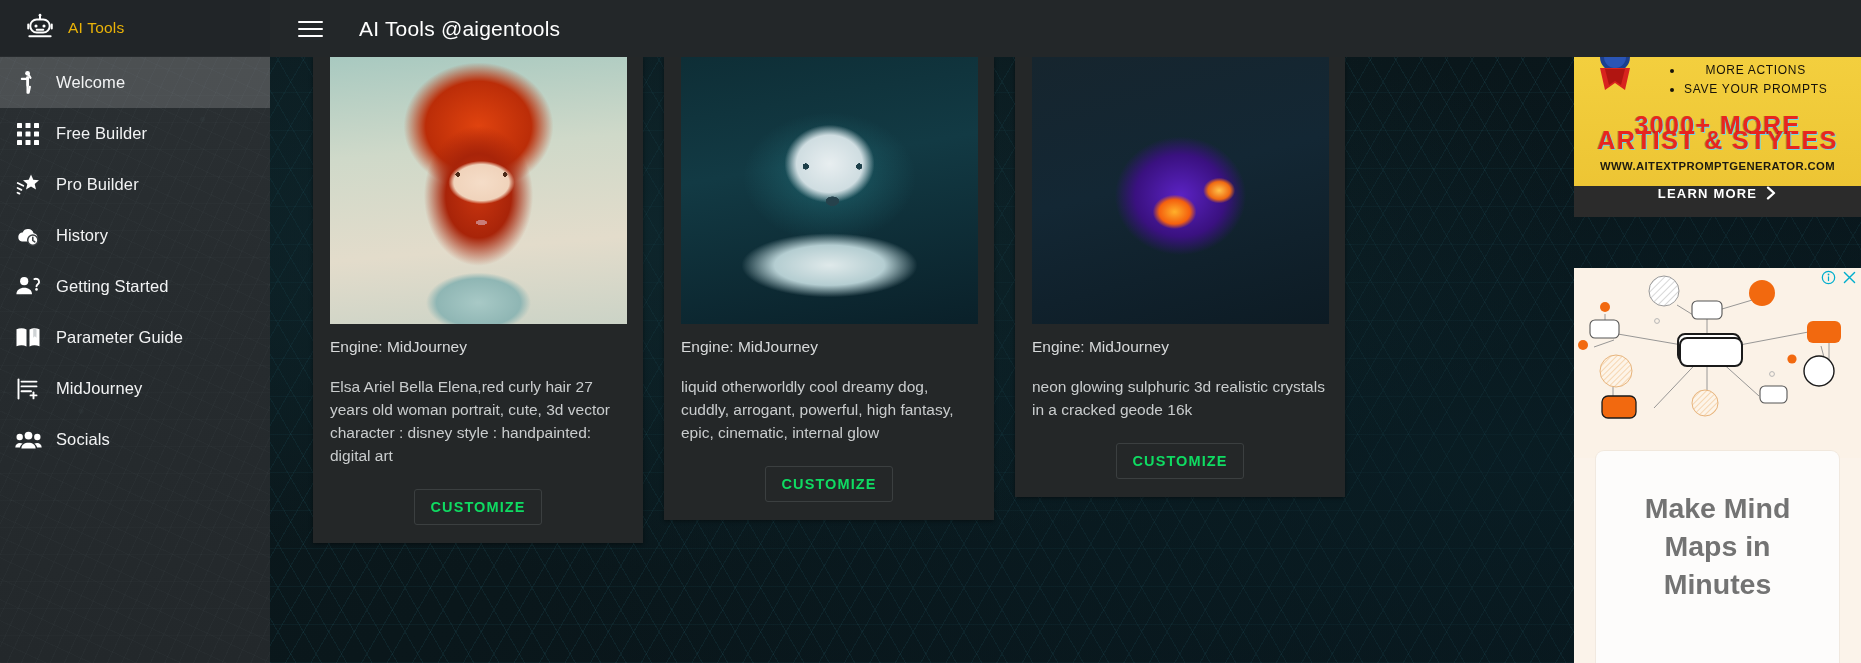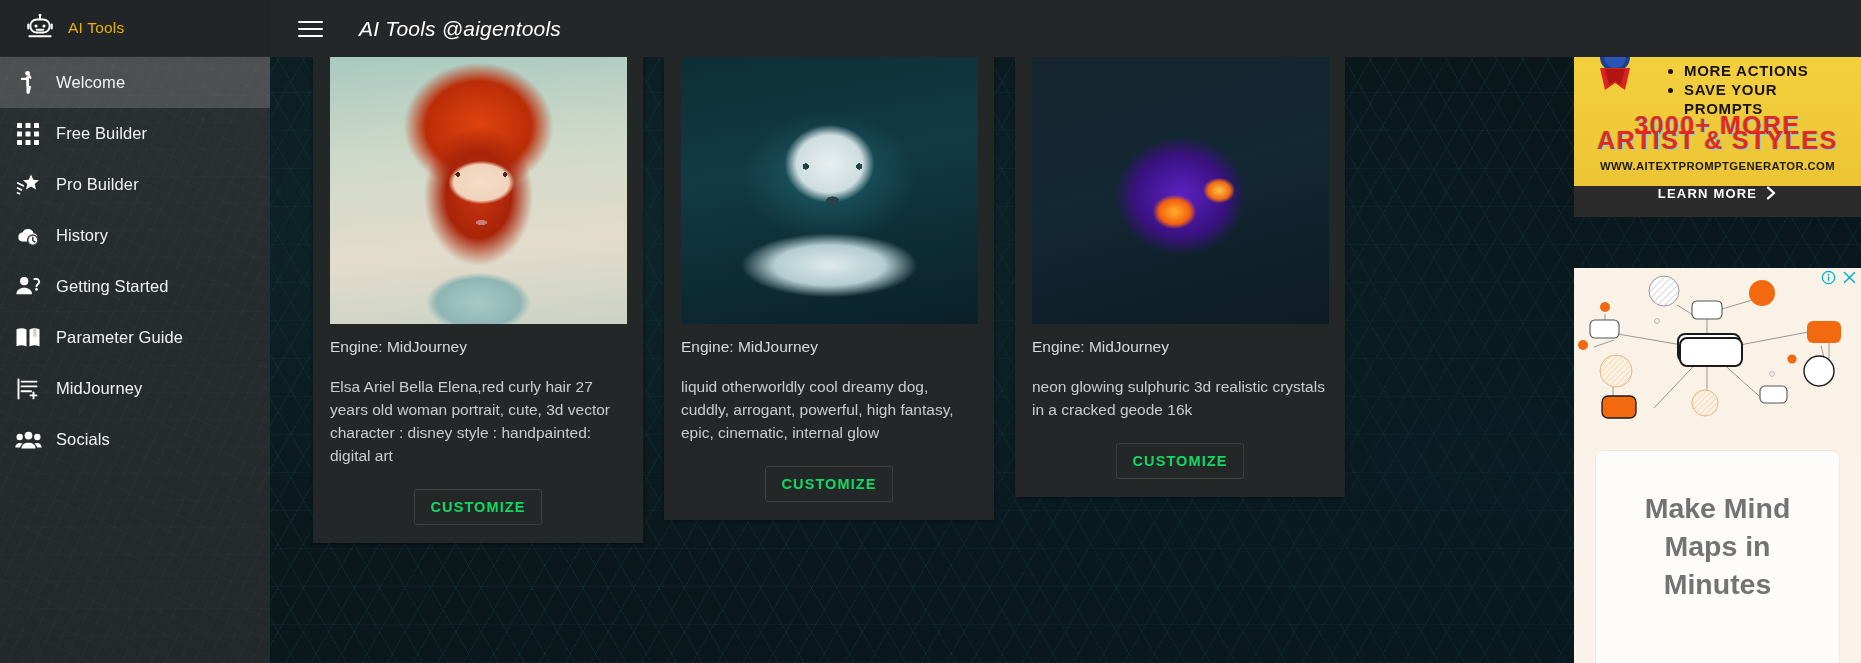--- a/index.html
+++ b/index.html
@@ -67,21 +67,21 @@
       repeating-linear-gradient(-60deg, rgba(32,86,98,0.20) 0 1px, transparent 1px 22px),
       repeating-linear-gradient(0deg, rgba(32,86,98,0.14) 0 1px, transparent 1px 38px),
       linear-gradient(150deg, #0c1a1e 0%, #0a171b 45%, #08141a 100%);
     overflow: hidden;
   }
   #topbar {
     height: 57px; width: 100%;
     background: #232729;
     display: flex; align-items: center;
     padding-left: 18px;
-    position: relative; z-index: 5; font-style: italic;
+    position: relative; z-index: 5;
   }
   .hamburger {
     width: 44px; height: 44px;
     display: flex; flex-direction: column; justify-content: center; align-items: center;
     gap: 5px; cursor: pointer;
   }
   .hamburger span { display:block; width: 25px; height: 2px; background: #ffffff; border-radius: 1px;}
   #topbar-title {
     color: #ffffff; font-size: 21px; margin-left: 27px; letter-spacing: .2px;
   }
@@ -129,22 +129,23 @@
   .ad-yellow {
     width: 287px; height: 129px;
     background: linear-gradient(180deg,#f3cf3e 0%, #edc534 100%);
     position: relative; overflow: hidden;
   }
   .ad-ribbon {
     position: absolute; left: 10px; top: -16px; width: 62px; height: 62px;
   }
   .ad-bullets {
     position: absolute; left: 98px; top: 4px;
-    color: #17130a; font-size: 15px; font-weight: 700; letter-spacing: .7px;
+    color: #17130a; font-size: 12px; font-weight: 400; letter-spacing: .7px;
     line-height: 19px;
+    text-align: center;
   }
   .ad-bullets li { list-style: disc; margin-left: 12px; }
   .ad-red1, .ad-red2 {
     position: absolute; width: 100%; text-align: center;
     color: #e8251f; font-weight: 700; letter-spacing: 1.4px;
     text-shadow: 1px 1px 0 #6fd8e4, -1px 0 0 rgba(0,0,0,.25);
   }
   .ad-red1 { top: 54px; font-size: 25px; }
   .ad-red2 { top: 69px; font-size: 25px; }
   .ad-url {

